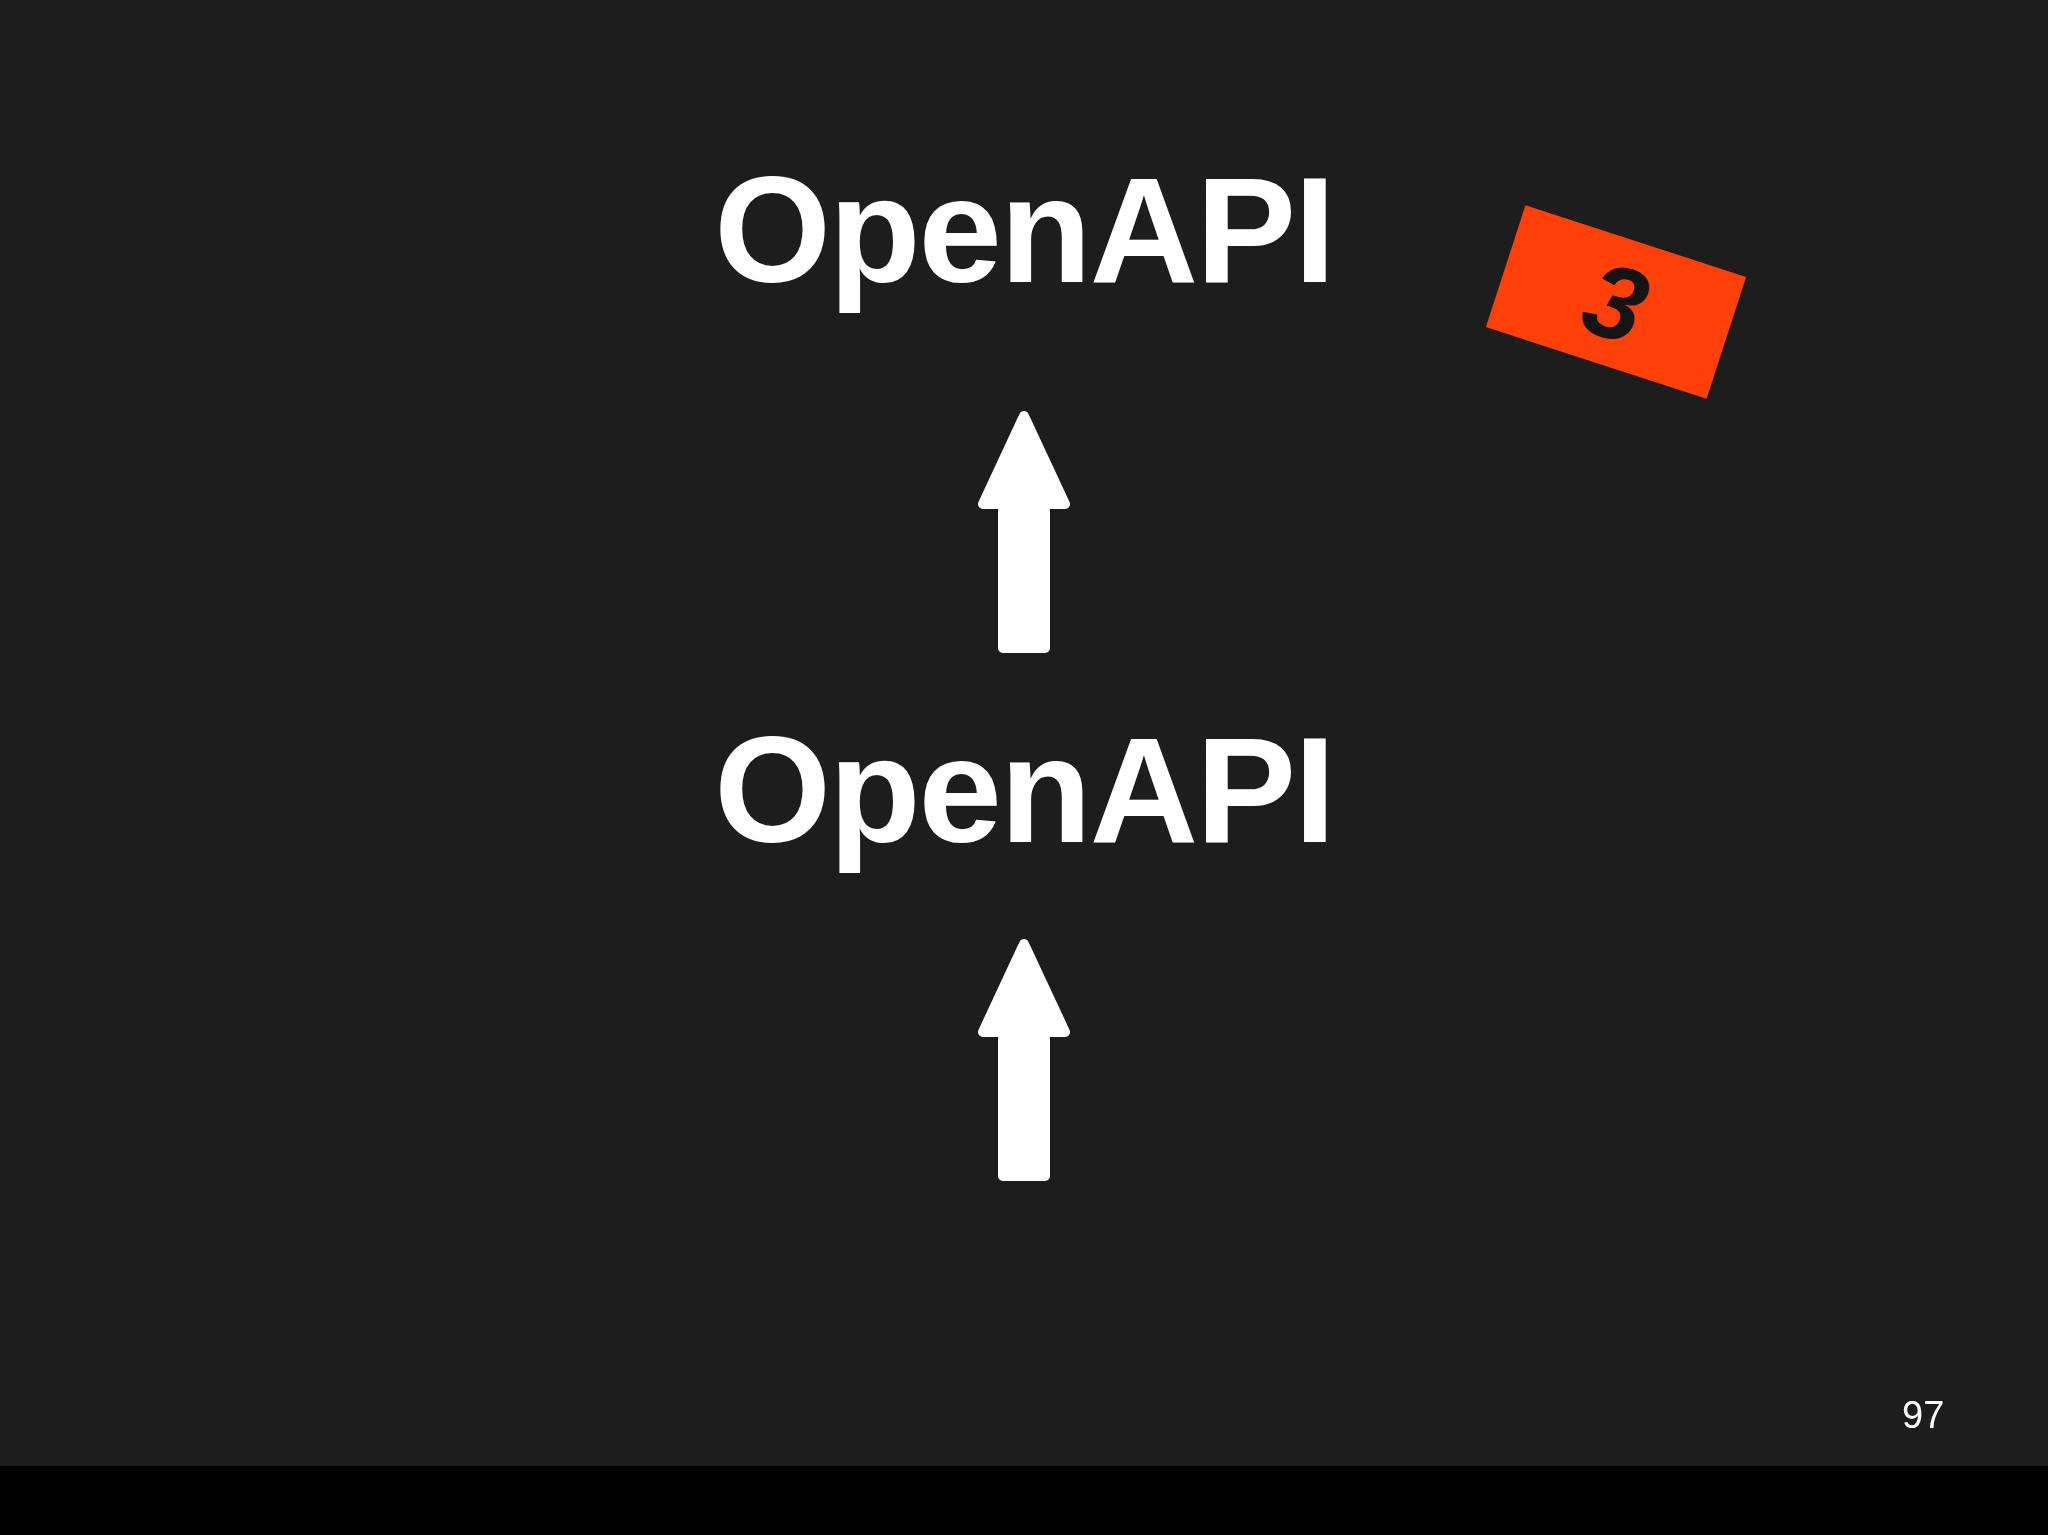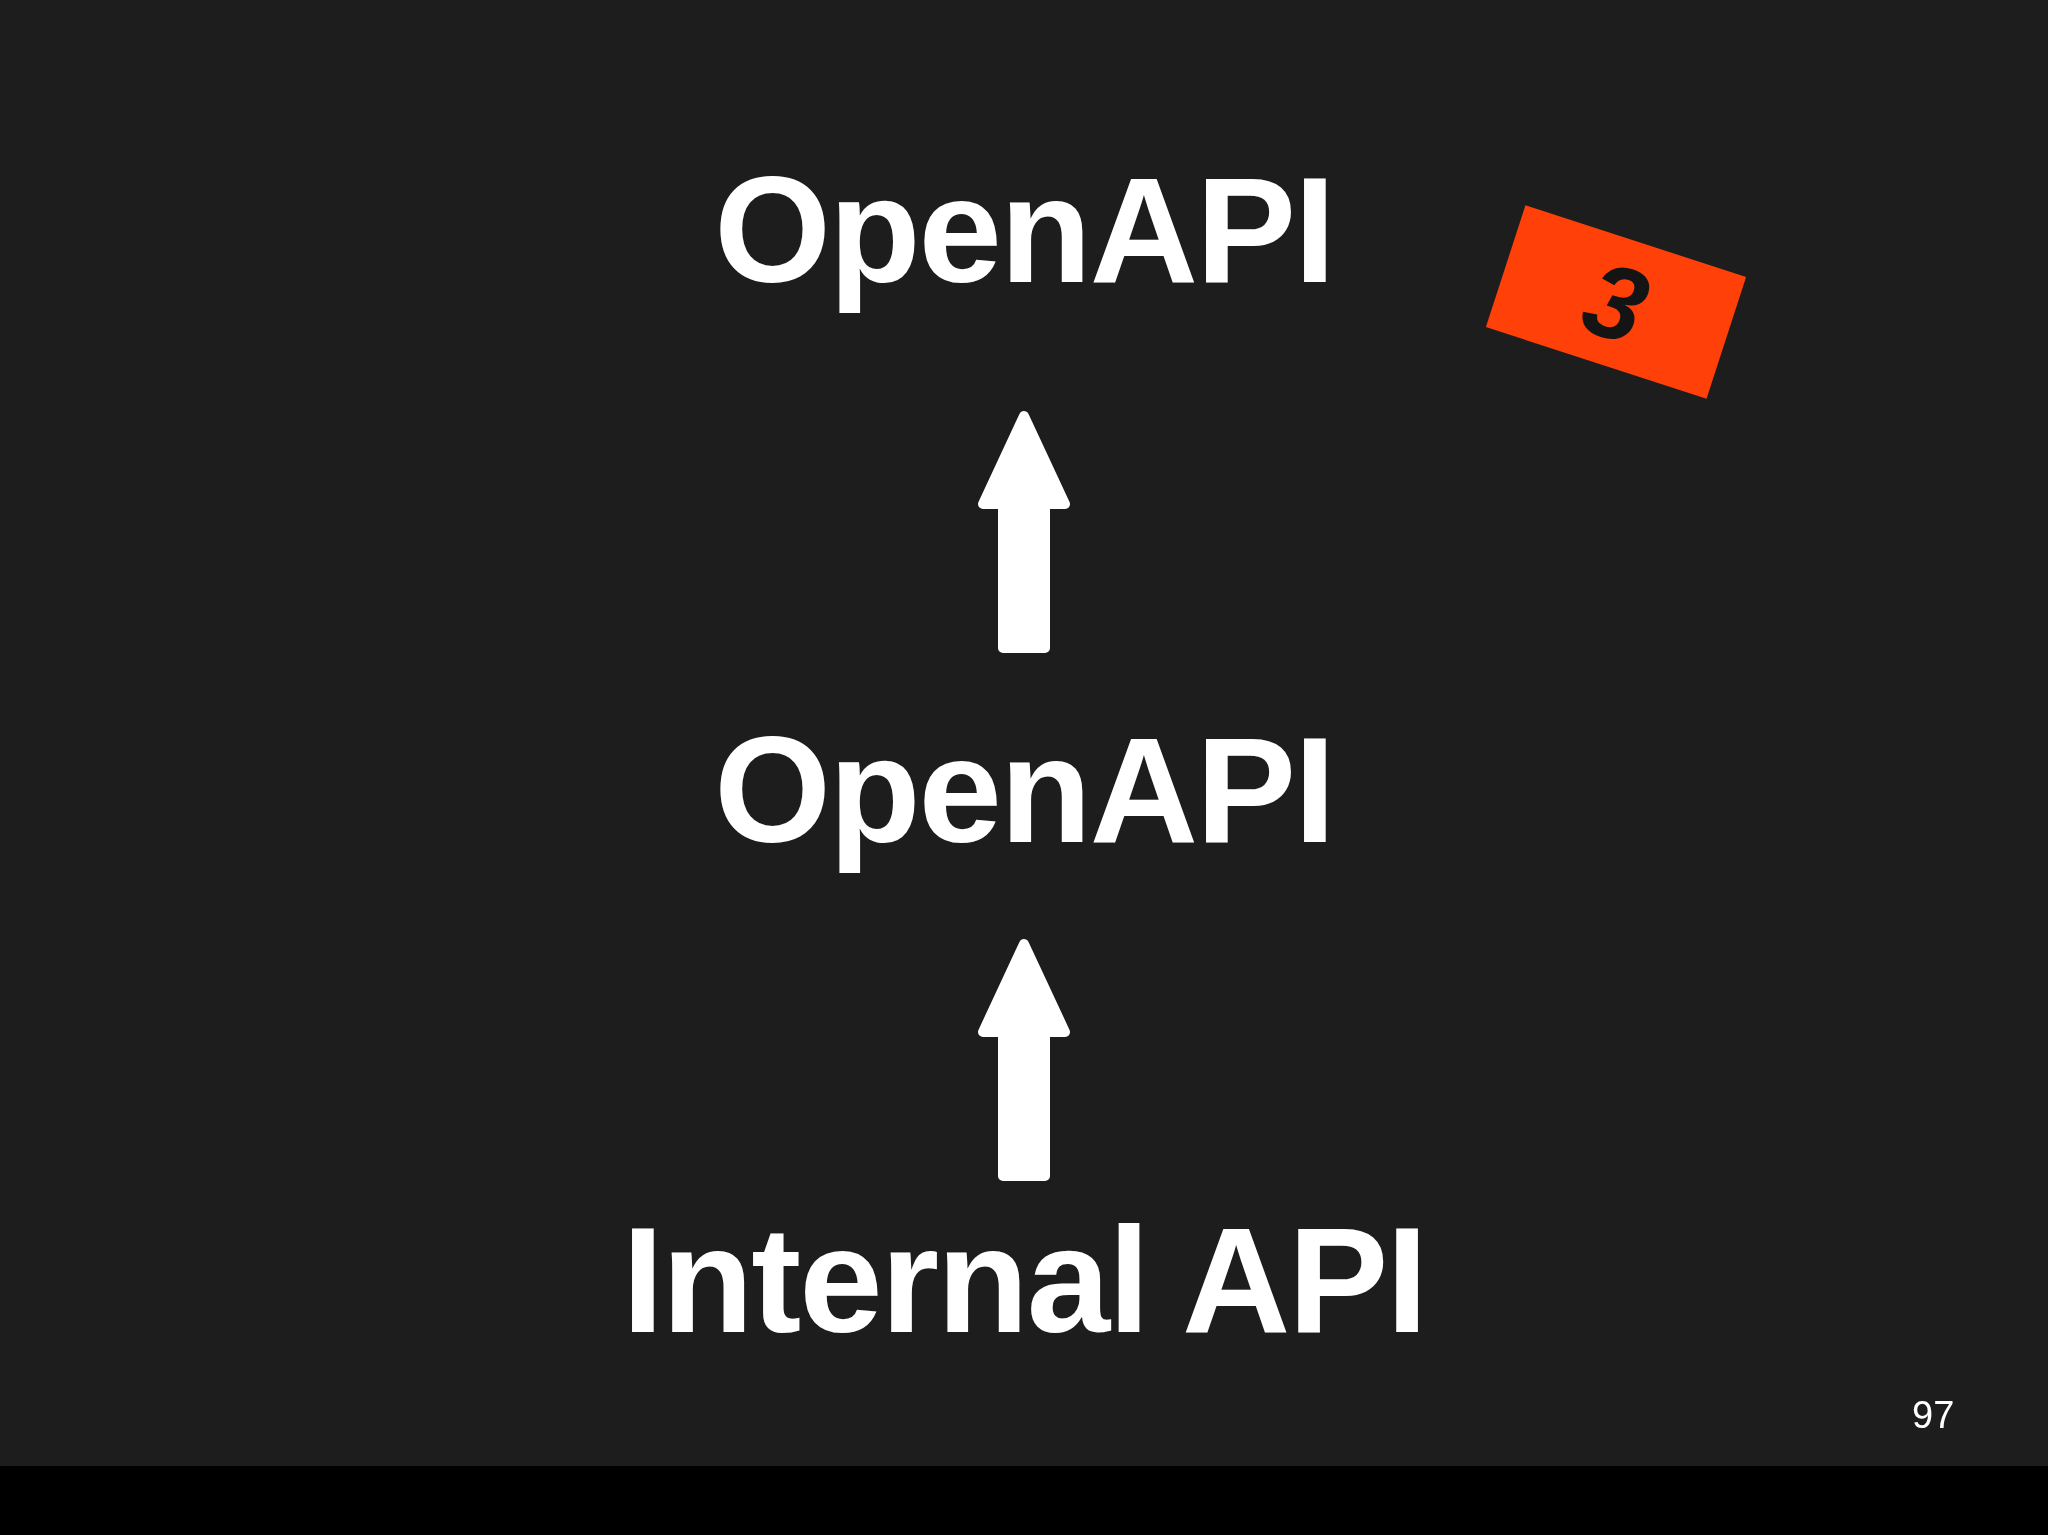--- a/index.html
+++ b/index.html
@@ -66,21 +66,20 @@
     line-height:1;
   }
   .page-number{
     position:absolute;
     left:1902px;
     top:1396px;
     color:var(--text);
     font-size:38px;
     font-weight:normal;
     line-height:1;
-    margin-left:10px;
   }
 </style>
 </head>
 <body>
 
 <div class="stage">
 
   <div class="slide-label label-top">OpenAPI</div>
 
   <div class="badge">
@@ -90,17 +89,16 @@
   <svg class="arrow arrow-1" viewBox="0 0 96 244" aria-hidden="true">
     <path d="M48 6 L89 94 L69 94 L69 238 L27 238 L27 94 L7 94 Z" fill="var(--arrow)" stroke="var(--arrow)" stroke-width="10" stroke-linejoin="round" stroke-linecap="round"></path>
   </svg>
 
   <div class="slide-label label-middle">OpenAPI</div>
 
   <svg class="arrow arrow-2" viewBox="0 0 96 244" aria-hidden="true">
     <path d="M48 6 L89 94 L69 94 L69 238 L27 238 L27 94 L7 94 Z" fill="var(--arrow)" stroke="var(--arrow)" stroke-width="10" stroke-linejoin="round" stroke-linecap="round"></path>
   </svg>
 
-  <div class="slide-label label-bottom">Internal API</div>
 
   <div class="page-number">97</div>
 
 </div>
 
 </body></html>

